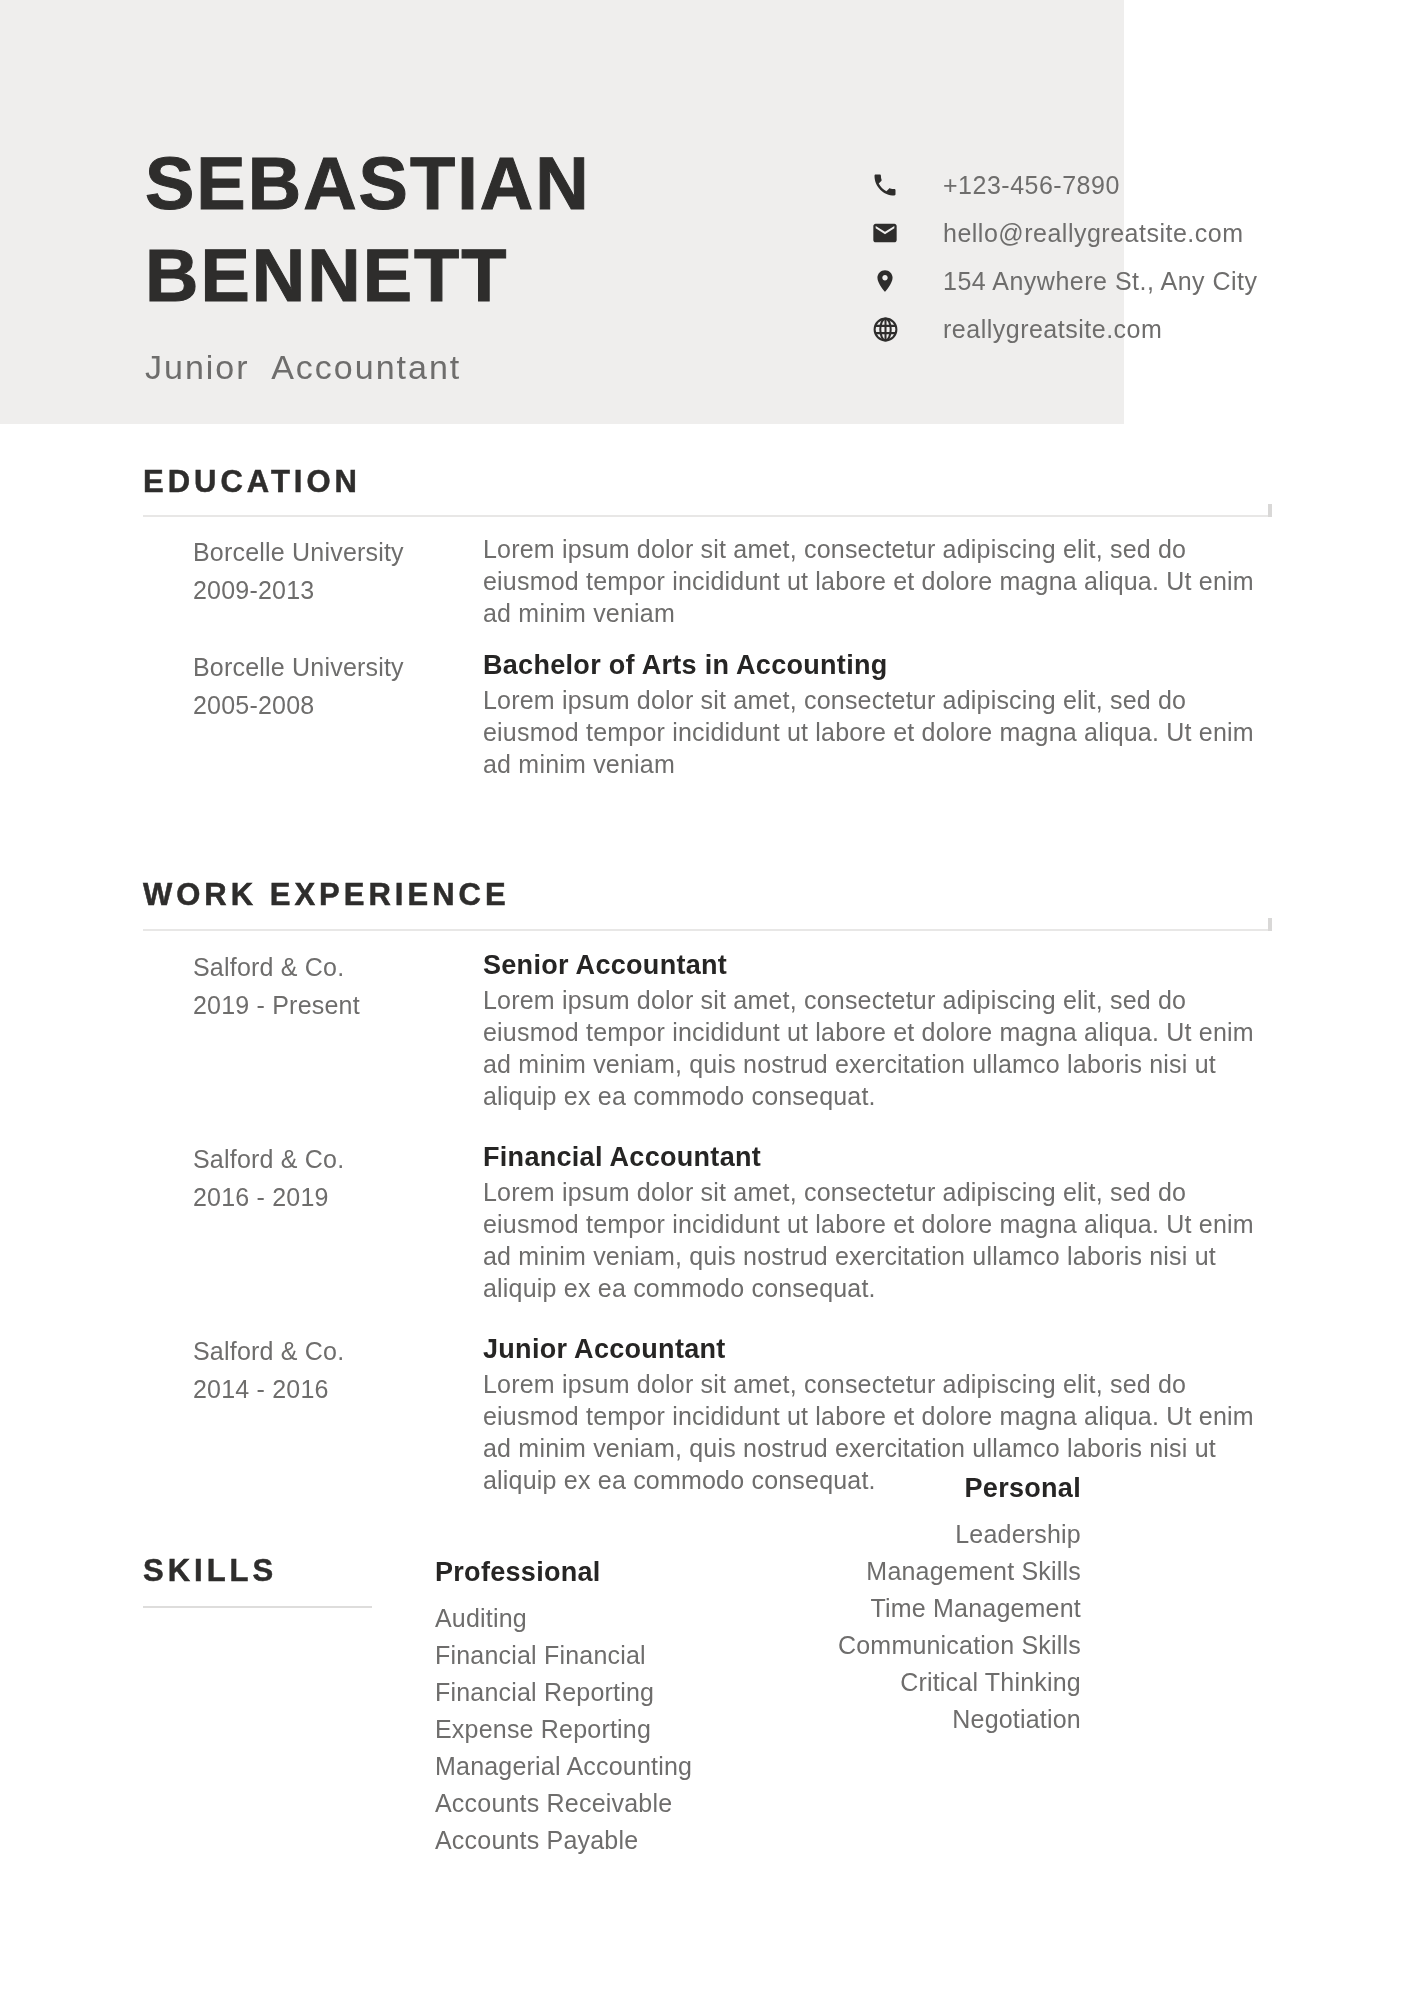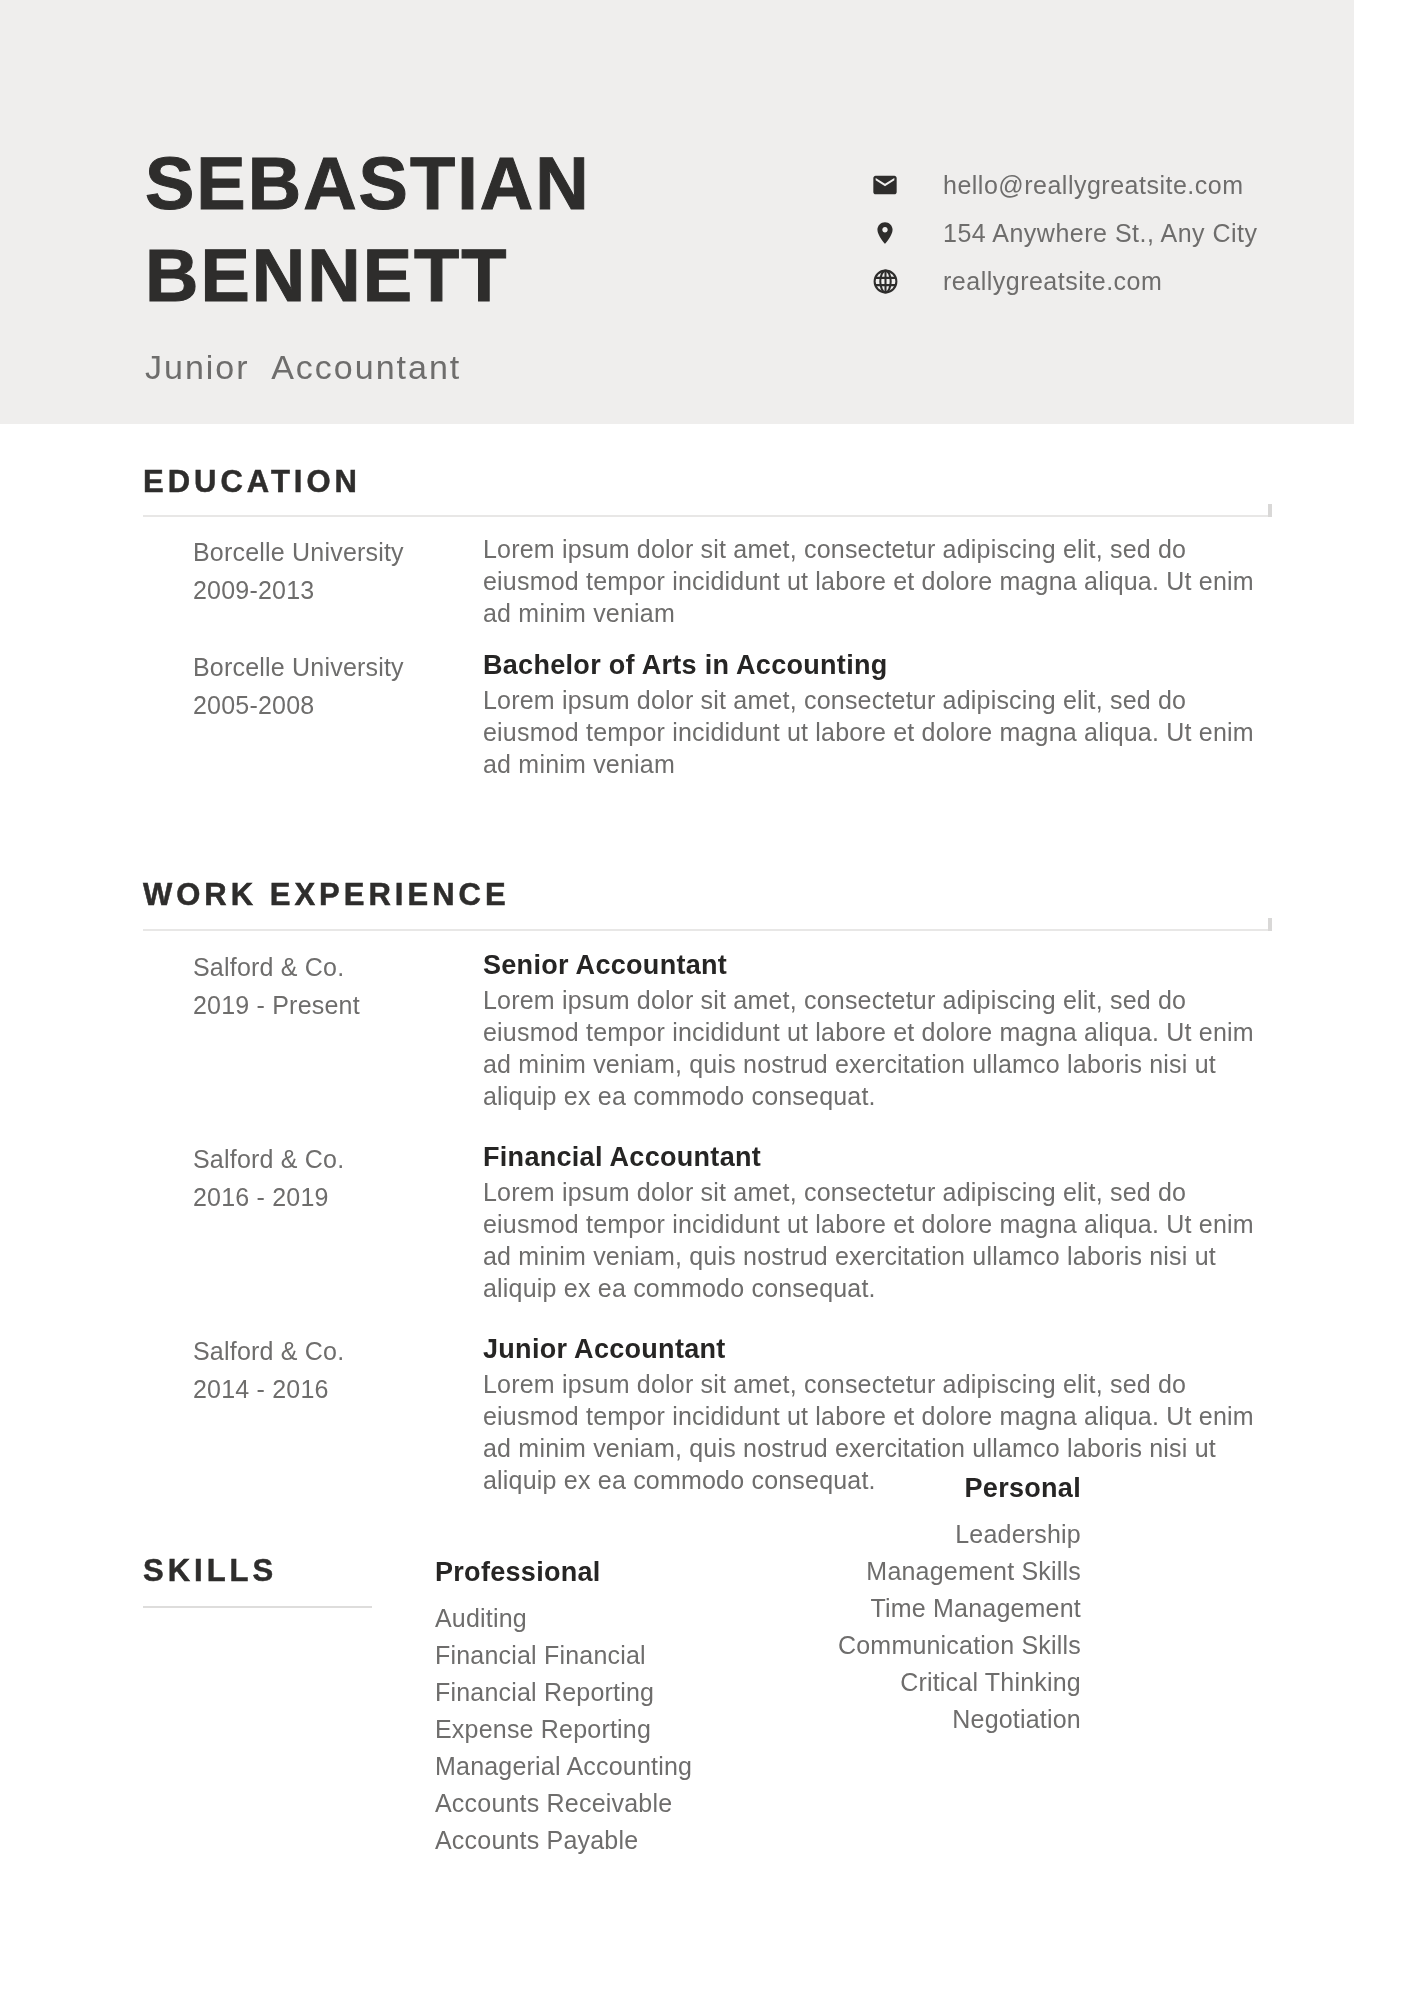--- a/index.html
+++ b/index.html
@@ -8,21 +8,21 @@
     --header-bg:#efeeed;
     --divider:#e8e7e6;
     --page-bg:#ffffff;
   }
   *{margin:0;padding:0;box-sizing:border-box;}
   html,body{background:#ffffff;}
   body{font-family:"Liberation Sans","DejaVu Sans",sans-serif;}
   .page{position:relative;width:1414px;height:2000px;background:var(--page-bg);overflow:hidden;}
 
   
-  .hero{position:absolute;left:0;top:0;width:1354px;height:424px;background:var(--header-bg);}
+  .hero{position:absolute;left:0;top:0;width:1124px;height:424px;background:var(--header-bg);}
   .name{position:absolute;left:145px;top:138px;font-size:74px;line-height:92px;font-weight:700;
         letter-spacing:2px;color:var(--ink);-webkit-text-stroke:1px var(--ink);}
   .job-title{position:absolute;left:145px;top:347px;font-size:34px;line-height:40px;color:var(--muted);
         letter-spacing:2px;word-spacing:12px;}
   .contact{position:absolute;left:868px;top:161px;list-style:none;}
   .contact li{display:flex;align-items:center;height:48px;}
   .contact .ci{width:34px;display:flex;justify-content:center;align-items:center;flex:none;}
   .contact .ct{margin-left:41px;font-size:25px;color:var(--muted);letter-spacing:0.5px;white-space:nowrap;}
 
   
@@ -52,20 +52,28 @@
 <div class="page">
 
   <header class="hero">
     <div class="name">
       <div>SEBASTIAN</div>
       <div>BENNETT</div>
     </div>
     <div class="job-title">Junior Accountant</div>
 
     <ul class="contact">
+      <li>
+        <span class="ci">
+          <svg width="28" height="28" viewBox="0 0 24 24" aria-hidden="true">
+            <path fill="#2e2d2c" d="M6.62 10.79c1.44 2.83 3.76 5.14 6.59 6.59l2.2-2.21c.27-.27.67-.36 1.02-.24 1.12.37 2.33.57 3.57.57.55 0 1 .45 1 1V20c0 .55-.45 1-1 1-9.39 0-17-7.61-17-17 0-.55.45-1 1-1h3.5c.55 0 1 .45 1 1 0 1.25.2 2.45.57 3.57.11.35.03.74-.25 1.02l-2.2 2.2z"></path>
+          </svg>
+        </span>
+        <span class="ct">+123-456-7890</span>
+      </li>
       <li>
         <span class="ci">
           <svg width="28" height="28" viewBox="0 0 24 24" aria-hidden="true">
             <path fill="#2e2d2c" d="M20 4H4c-1.1 0-2 .9-2 2v12c0 1.1.9 2 2 2h16c1.1 0 2-.9 2-2V6c0-1.1-.9-2-2-2zm0 4-8 5-8-5V6l8 5 8-5v2z"></path>
           </svg>
         </span>
         <span class="ct">hello@reallygreatsite.com</span>
       </li>
       <li>
         <span class="ci">

